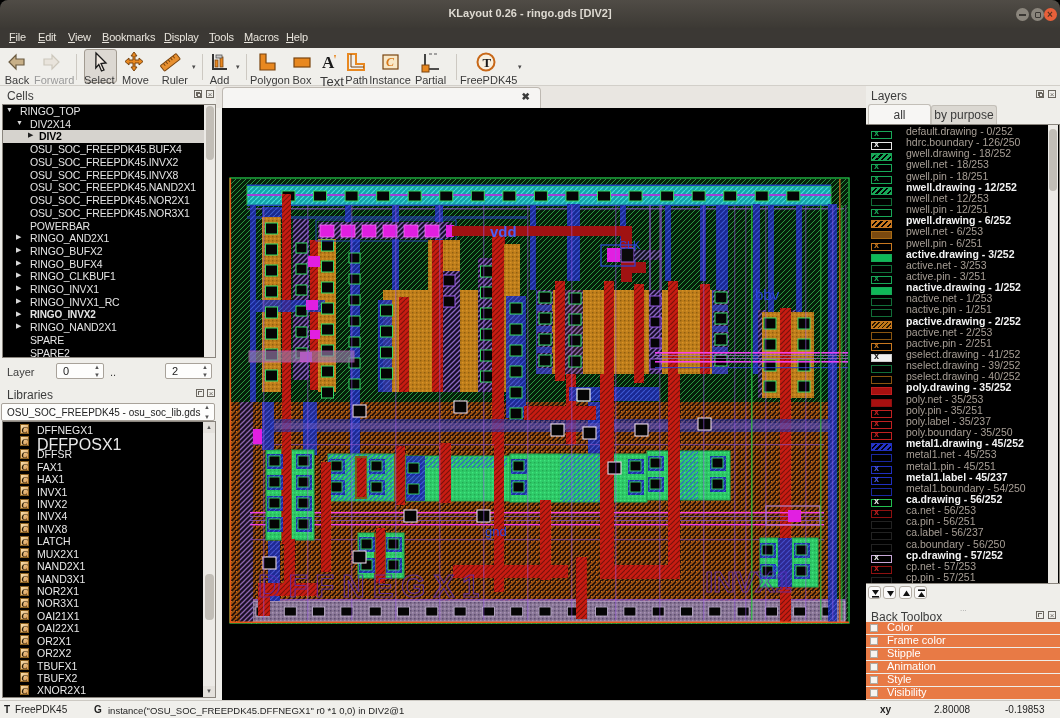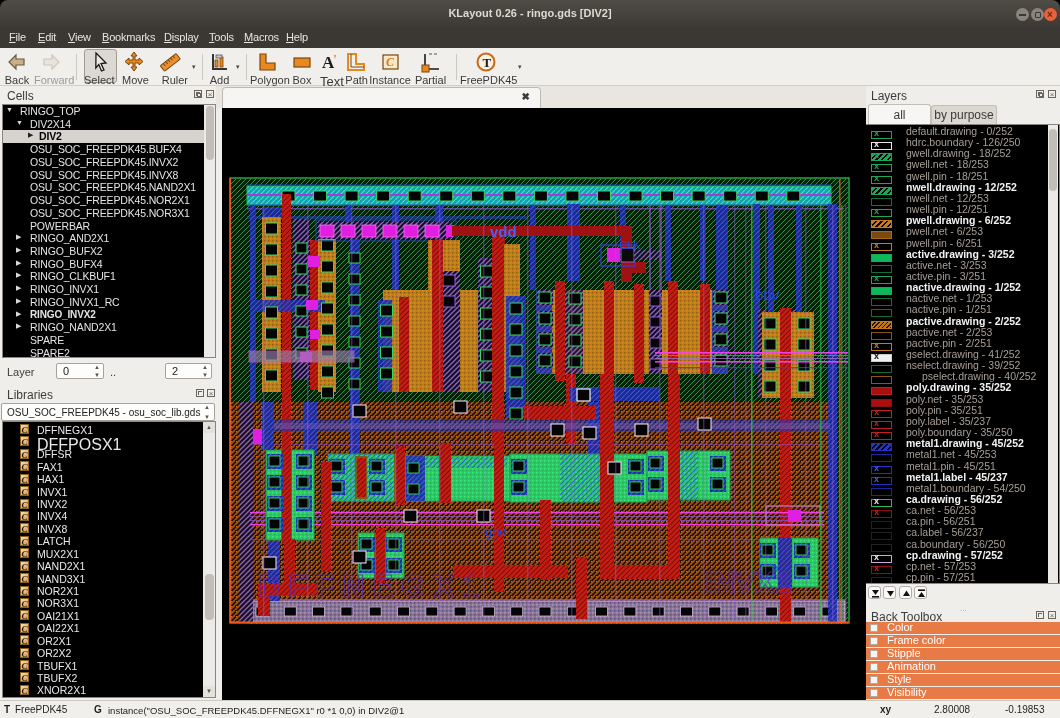--- a/index.html
+++ b/index.html
@@ -715,21 +715,21 @@
           <span style="position:absolute;left:2px;top:-3px;font-size:9px;font-weight:bold;color:#c87820;line-height:8px">x</span>
         </div>
         <div style="position:absolute;left:40px;top:211.9px;font-size:10.5px;font-weight:normal;color:#a89f96;white-space:nowrap">pactive.pin - 2/251</div>
 <div style="position:absolute;left:5px;top:229.0px;width:21px;height:8px;border:1px solid #cccccc;background:#f0f0f0;">
           <span style="position:absolute;left:2px;top:-3px;font-size:9px;font-weight:bold;color:#111111;line-height:8px">x</span>
         </div>
         <div style="position:absolute;left:40px;top:223.0px;font-size:10.5px;font-weight:normal;color:#a89f96;white-space:nowrap">gselect.drawing - 41/252</div>
 <div style="position:absolute;left:5px;top:240.1px;width:21px;height:8px;border:1px solid #116e38;background:#000;"></div>
         <div style="position:absolute;left:40px;top:234.1px;font-size:10.5px;font-weight:normal;color:#a89f96;white-space:nowrap">nselect.drawing - 39/252</div>
 <div style="position:absolute;left:5px;top:251.3px;width:21px;height:8px;border:1px solid #8a5510;background:#000;"></div>
-        <div style="position:absolute;left:56px;top:245.3px;font-size:10.5px;font-weight:normal;color:#a89f96;white-space:nowrap">pselect.drawing - 40/252</div>
+        <div style="position:absolute;left:40px;top:245.3px;font-size:10.5px;font-weight:normal;color:#a89f96;white-space:nowrap">pselect.drawing - 40/252</div>
 <div style="position:absolute;left:5px;top:262.4px;width:21px;height:8px;border:1px solid #c02020;background:#a81010;"></div>
         <div style="position:absolute;left:40px;top:256.4px;font-size:10.5px;font-weight:bold;color:#f2f2f2;white-space:nowrap">poly.drawing - 35/252</div>
 <div style="position:absolute;left:5px;top:273.6px;width:21px;height:8px;border:1px solid #8e1010;background:#a81010;"></div>
         <div style="position:absolute;left:40px;top:267.6px;font-size:10.5px;font-weight:normal;color:#a89f96;white-space:nowrap">poly.net - 35/253</div>
 <div style="position:absolute;left:5px;top:284.8px;width:21px;height:8px;border:1px solid #c02020;background:#000;">
           <span style="position:absolute;left:2px;top:-3px;font-size:9px;font-weight:bold;color:#c02020;line-height:8px">x</span>
         </div>
         <div style="position:absolute;left:40px;top:278.8px;font-size:10.5px;font-weight:normal;color:#a89f96;white-space:nowrap">poly.pin - 35/251</div>
 <div style="position:absolute;left:5px;top:295.9px;width:21px;height:8px;border:1px solid #c02020;background:#000;">
           <span style="position:absolute;left:2px;top:-3px;font-size:9px;font-weight:bold;color:#c02020;line-height:8px">x</span>

